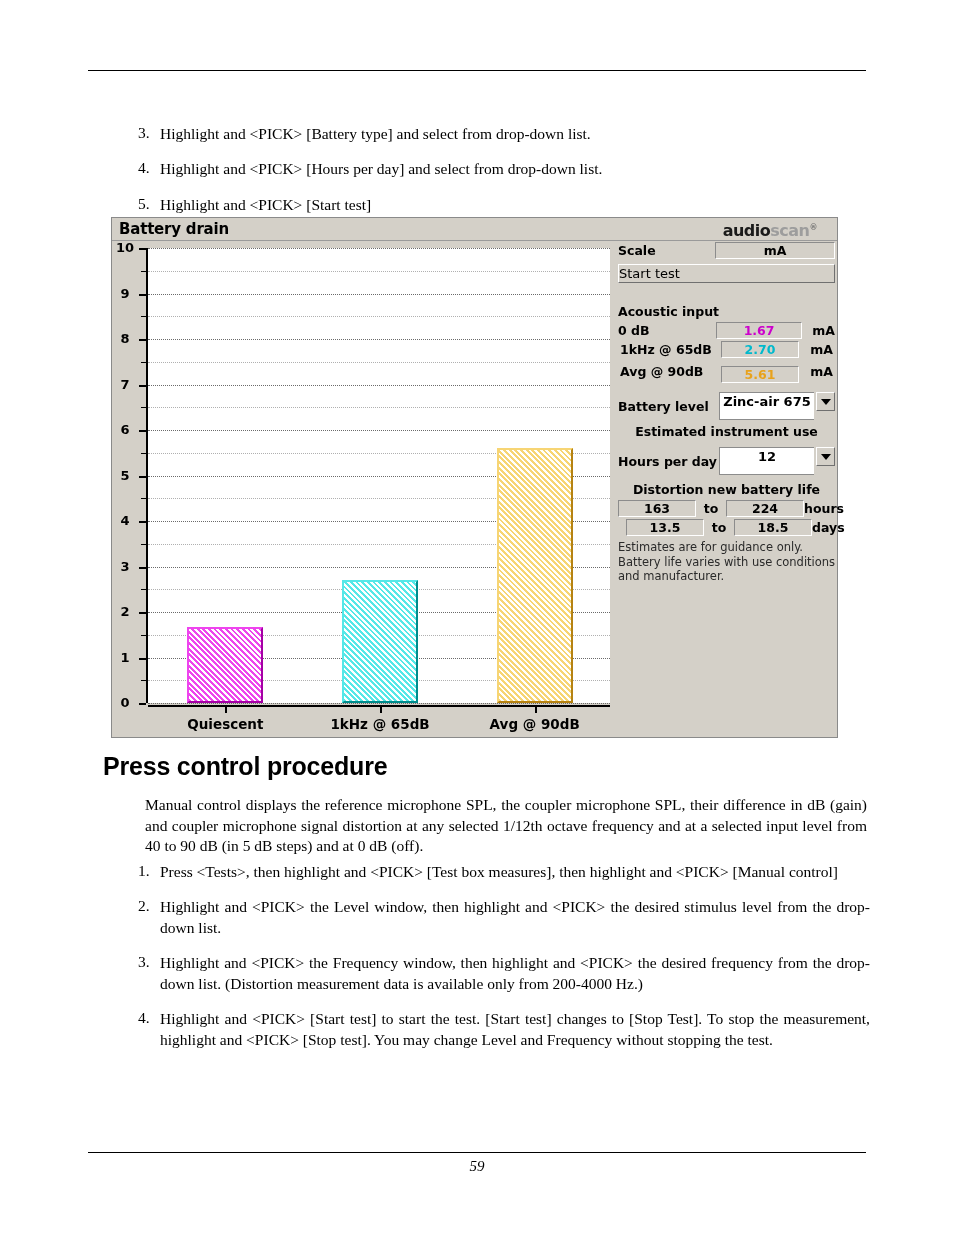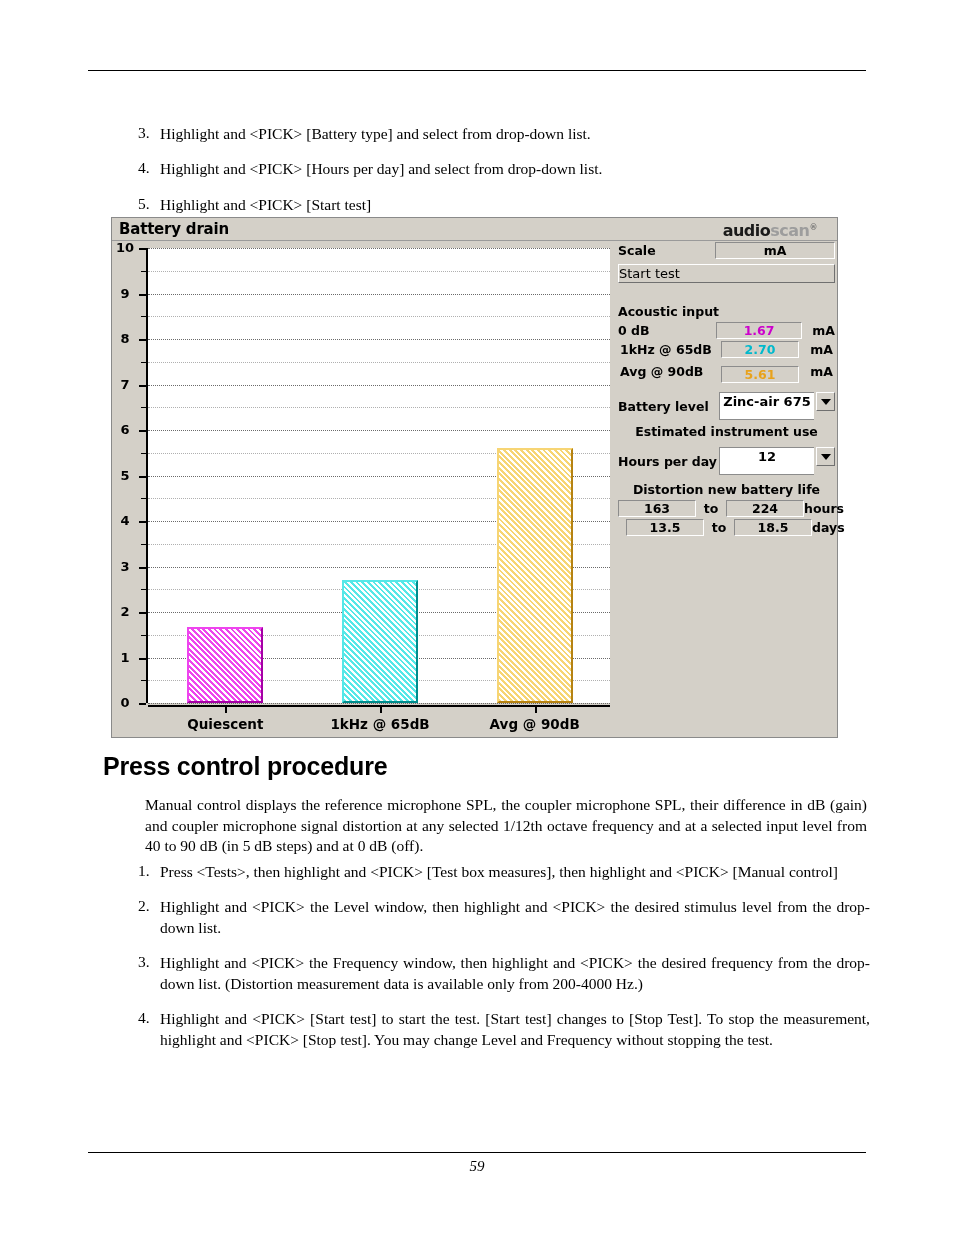--- a/index.html
+++ b/index.html
@@ -410,20 +410,23 @@
       <div class="field" style="width:78px;">224</div>
       <div class="unit" style="width:31px; text-align:right;">hours</div>
     </div>
     <div class="row" style="left:2px; top:277px; width:217px;margin-left:8px;">
       <div class="field" style="width:78px;">13.5</div>
       <div class="lbl" style="width:30px; text-align:center;">to</div>
       <div class="field" style="width:78px;">18.5</div>
       <div class="unit" style="width:31px; text-align:right;">days</div>
     </div>
 
+    <div class="note" style="position:absolute; left:2px; top:298px; width:219px;">Estimates are for guidance only.
+Battery life varies with use conditions
+and manufacturer.</div>
   </div>
 </div>
 
 <div class="h1">Press control procedure</div>
 
 <div class="para" style="left:145px; top:795px; width:722px;">Manual control displays the reference microphone SPL, the coupler microphone SPL, their difference in dB (gain) and coupler microphone signal distortion at any selected 1/12th octave frequency and at a selected input level from 40 to 90 dB (in 5 dB steps) and at 0 dB (off).</div>
 
 <div class="olist" style="left:130px; top:862px; width:740px;">
   <div class="oitem">
     <div class="onum">1.</div>

